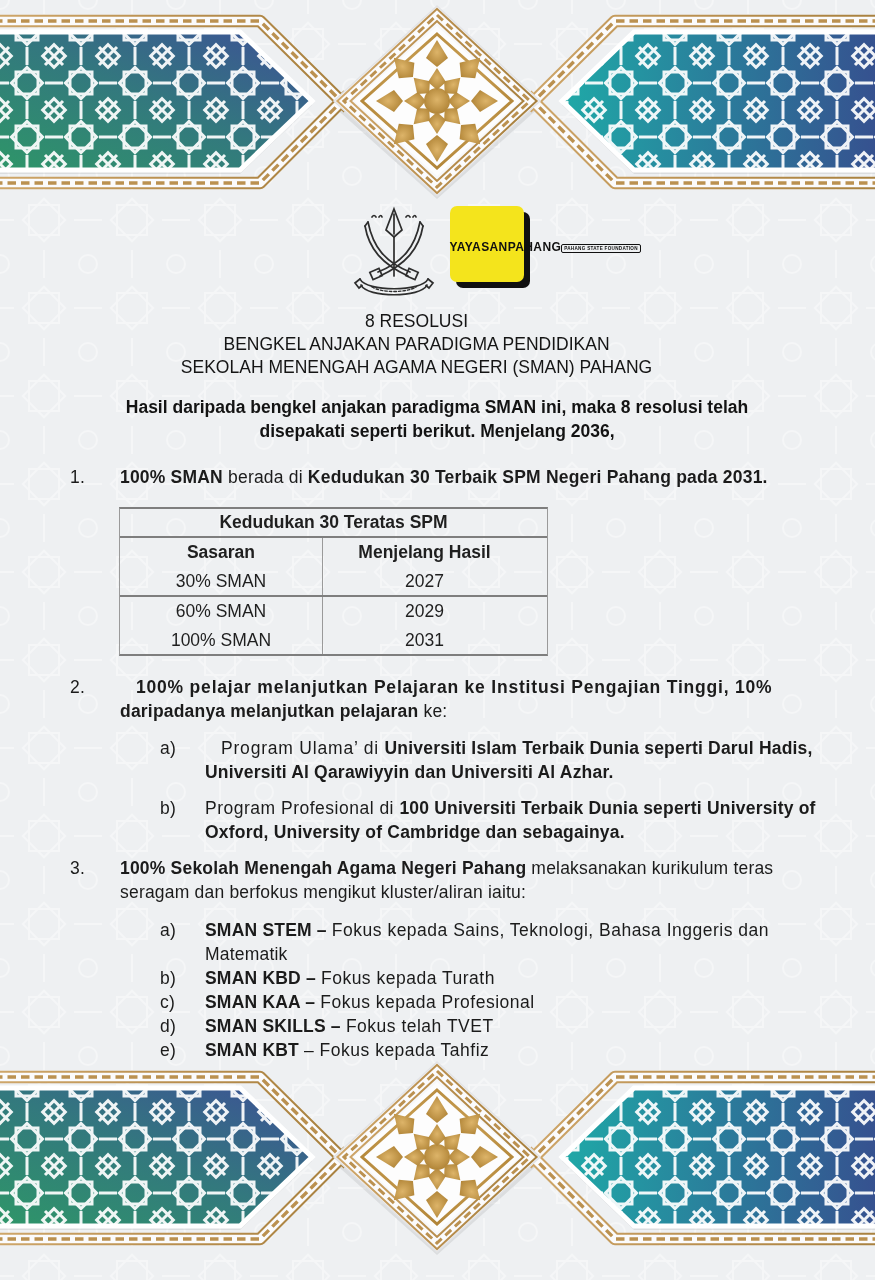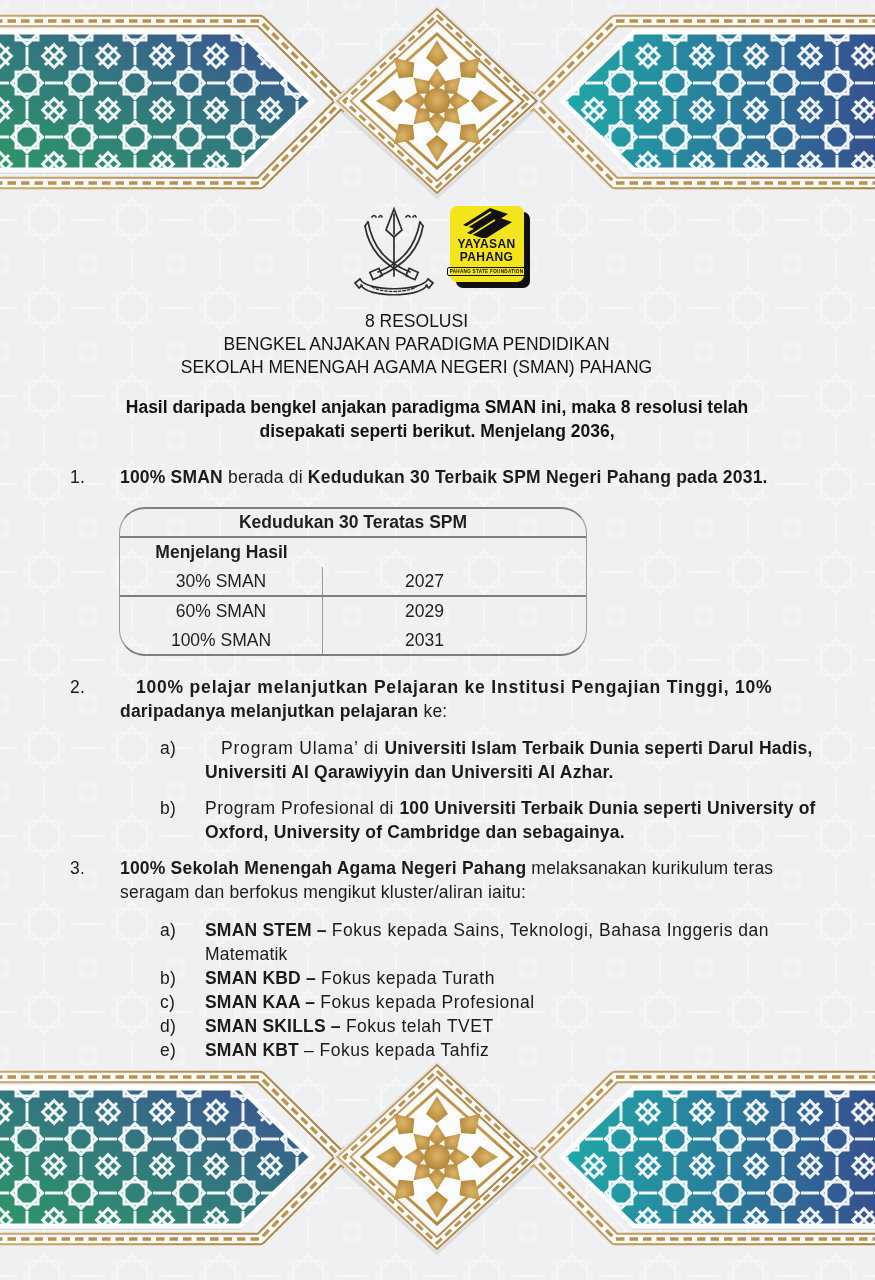--- a/index.html
+++ b/index.html
@@ -13,22 +13,22 @@
   svg{display:block;}
   
   .logos-row{
     position:absolute;top:206px;left:0;width:875px;
     display:flex;justify-content:center;align-items:flex-start;gap:14px;
   }
   .crest{width:84px;height:96px;}
   .yayasan-box{
     position:relative;width:74px;height:76px;background:#f4e41c;
     border-radius:7px;box-shadow:6px 6px 0 0 #101010;
-    display:flex;flex-direction:column;align-items:center;justify-content:flex-start;
-    box-sizing:border-box;
+    display:flex;align-items:center;justify-content:flex-start;
+    padding-top:6px;box-sizing:border-box;
   }
   .yayasan-word{font-weight:bold;font-size:12px;line-height:13px;letter-spacing:.4px;color:#101010;}
   .yayasan-sub{
     margin-top:3px;border:1px solid #101010;border-radius:2px;
     font-weight:bold;font-size:4.6px;letter-spacing:.3px;color:#101010;
     padding:1px 2px;white-space:nowrap;
   }
   .title-block{position:absolute;top:310px;left:0;width:833px;text-align:center;
     font-size:17.5px;line-height:23px;color:#151515;}
   .lead{position:absolute;top:396px;left:87px;width:700px;text-align:center;
@@ -39,24 +39,24 @@
   .item .txt{position:absolute;left:50px;top:0;width:730px;}
   .main-item{left:70px;width:760px;}
   .sub-item{left:160px;width:680px;}
   .sub-item .num{left:0;}
   .sub-item .txt{left:45px;width:650px;}
   .b{font-weight:bold;}
   .sp{letter-spacing:.8px;margin-left:16px;}
   .sp2{letter-spacing:.5px;}
   
   .spm-table{
-    position:absolute;left:119px;top:507px;width:468px;
+    position:absolute;left:119px;top:507px;width:429px;
     border-left:1.5px solid #9a9a9a;border-right:1.5px solid #9a9a9a;
     border-top:2px solid #7e7e7e;border-bottom:2px solid #7e7e7e;
-    box-sizing:border-box;font-size:17.5px;color:#1f1f1f;border-radius:26px;
+    box-sizing:border-box;font-size:17.5px;color:#1f1f1f;
   }
   .t-title{height:27px;line-height:26px;text-align:center;font-weight:bold;
     border-bottom:2px solid #7e7e7e;}
   .t-row{display:flex;}
   .t-row>div{line-height:28px;text-align:center;box-sizing:border-box;}
   .t-c1{width:203px;border-right:1.5px solid #9a9a9a;}
   .t-c2{width:203px;}
   .t-head{font-weight:bold;}
   .t-sep{border-bottom:2px solid #7e7e7e;}
   .rh29>div{line-height:29px;}
@@ -238,20 +238,21 @@
 <div class="item main-item" style="top:465px">
   <span class="num">1.</span>
   <div class="txt">
     <span class="ln"><span class="b">100% SMAN</span><span> berada di </span><span class="b">Kedudukan 30 Terbaik SPM Negeri Pahang pada 2031.</span></span>
   </div>
 </div>
 
 <div class="spm-table">
   <div class="t-title">Kedudukan 30 Teratas SPM</div>
   <div class="t-row rh29">
+    <div class="t-c1 t-head">Sasaran</div>
     <div class="t-c2 t-head">Menjelang Hasil</div>
   </div>
   <div class="t-row rh28 t-sep">
     <div class="t-c1">30% SMAN</div>
     <div class="t-c2">2027</div>
   </div>
   <div class="t-row rh29">
     <div class="t-c1">60% SMAN</div>
     <div class="t-c2">2029</div>
   </div>

